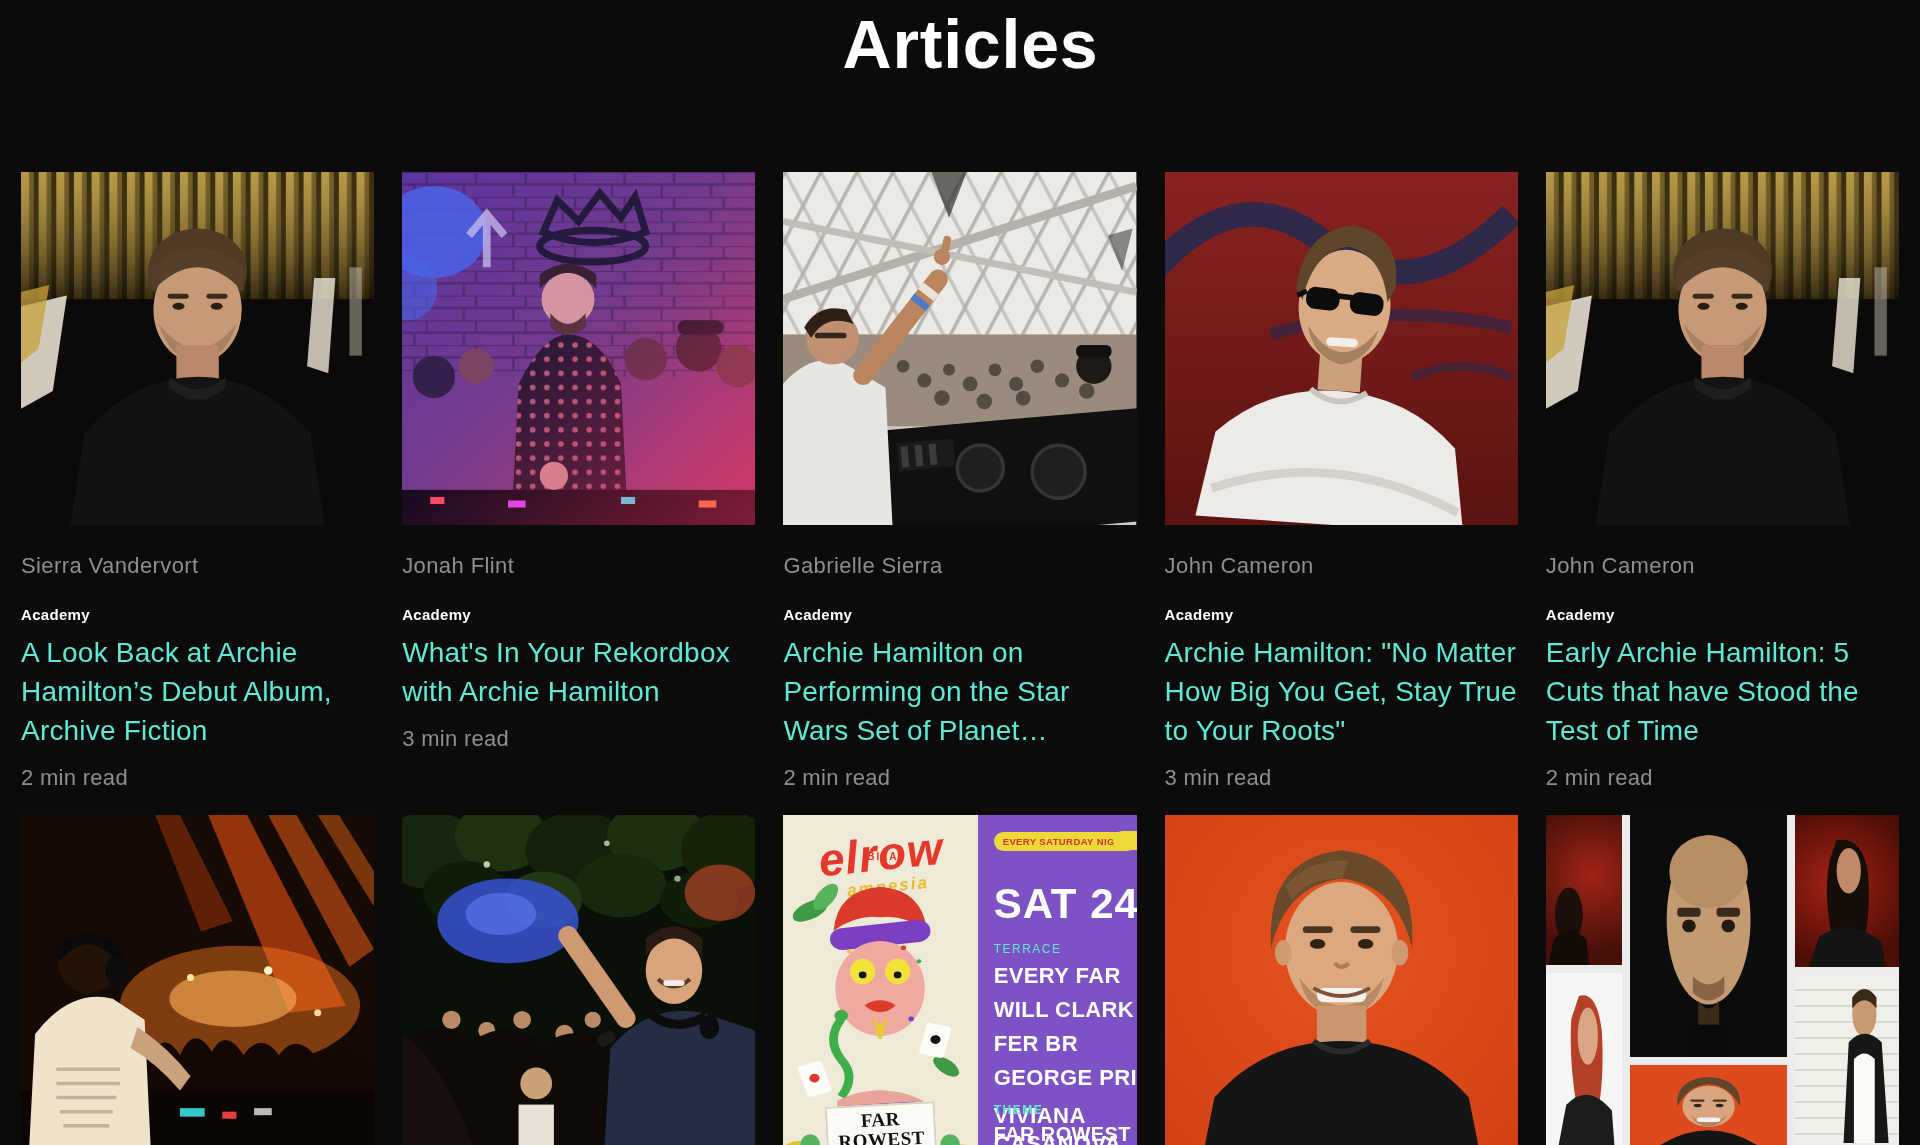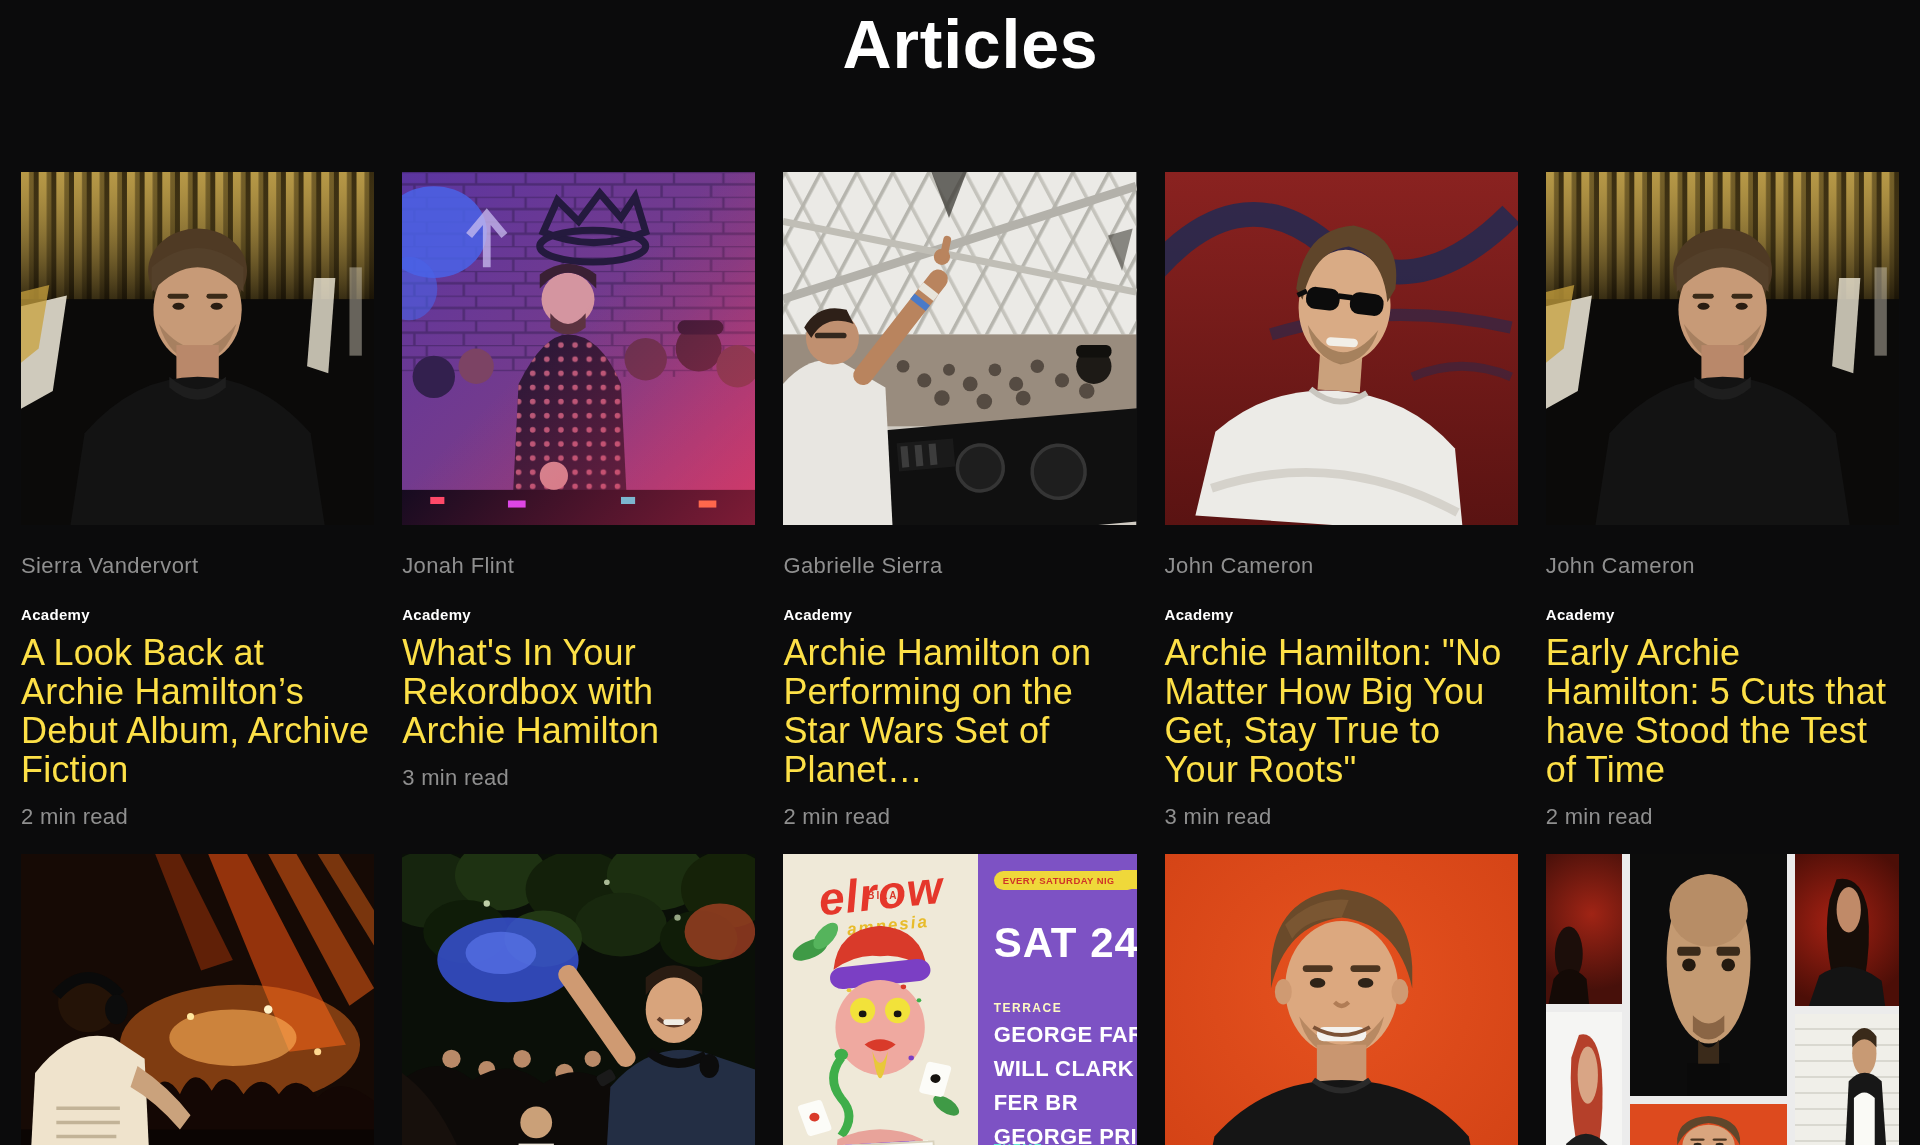--- a/index.html
+++ b/index.html
@@ -4,36 +4,36 @@
 <style>
   html,body{margin:0;padding:0;width:1920px;height:1145px;overflow:hidden;background:#0b0b0c;}
   body{font-family:"Liberation Sans",sans-serif;color:#fff;}
   .page-title{font-size:68px;font-weight:700;letter-spacing:.8px;margin:14px 0 16px 21px;line-height:60px;text-align:center;}
   .grid{display:grid;grid-template-columns:repeat(5,1fr);column-gap:28px;row-gap:24px;padding:0 21px;margin-top:98px;}
   .card{cursor:pointer;}
   .thumb{width:100%;aspect-ratio:1/1;position:relative;overflow:hidden;background:#1a1a1a;}
   .thumb svg.art{position:absolute;inset:0;width:100%;height:100%;display:block;}
   .author{margin-top:27px;font-size:22px;line-height:27px;color:#8f8f8f;letter-spacing:.4px;font-weight:400;}
   .category{margin-top:23px;font-size:15px;line-height:26px;font-weight:700;color:#ffffff;letter-spacing:.3px;}
-  .title{margin:5px 0 0;font-size:36px;line-height:39px;font-weight:400;color:#fde047;letter-spacing:.2px;}
+  .title{margin:5px 0 0;font-size:28px;line-height:39px;font-weight:400;color:#5eead4;letter-spacing:.2px;}
   .readtime{margin-top:14px;font-size:22px;line-height:27px;color:#8f8f8f;letter-spacing:.3px;}
 
   
   .poster{display:flex;background:#efe9d8;}
   .poster-left{position:relative;width:55%;height:100%;background:#efe9d8;overflow:hidden;}
   .poster-right{position:relative;width:45%;height:100%;background:#7d52c4;padding:16px 0 0 16px;box-sizing:border-box;overflow:hidden;}
   .p-ibiza{position:absolute;top:8px;left:50%;transform:translateX(-50%);color:#d93a2a;font-size:10px;font-weight:700;letter-spacing:2px;margin-top:28px;}
   .p-brand{position:absolute;top:12px;left:50%;transform:translateX(-50%) rotate(-6deg);color:#e5372b;font-size:46px;font-weight:700;font-style:italic;letter-spacing:1px;}
   .p-sub{position:absolute;top:62px;left:54%;transform:translateX(-50%) rotate(-6deg);color:#e8bc2c;font-size:17px;font-weight:700;font-style:italic;letter-spacing:2px;}
   .p-banner{position:absolute;bottom:10px;left:50%;transform:translateX(-50%) rotate(-3deg);background:#fbfbf6;padding:6px 12px 8px;width:86px;text-align:center;
             font-family:"Liberation Serif",serif;font-weight:700;font-size:19px;line-height:20px;color:#15120e;letter-spacing:.5px;box-shadow:0 0 0 2px #d9d2bc inset;}
   .pill{display:inline-block;background:#efd83a;color:#cf3528;font-size:9.5px;font-weight:700;letter-spacing:.4px;padding:4px 9px;border-radius:10px;white-space:nowrap;}
   .pill-cut{position:absolute;top:16px;right:-22px;width:46px;height:19px;border-radius:10px;background:#efd83a;}
   .p-date{margin-top:29px;font-size:42px;font-weight:700;letter-spacing:1px;color:#fff;white-space:nowrap;}
-  .p-stage{margin-top:34px;font-size:12px;font-weight:700;color:#fef9c3;letter-spacing:1.5px;}
+  .p-stage{margin-top:14px;font-size:12px;font-weight:400;color:#5eead4;letter-spacing:1.5px;}
   .p-act{margin-top:6px;font-size:22px;line-height:28px;font-weight:700;color:#fff;letter-spacing:.4px;white-space:nowrap;}
   .p-act.wrap{white-space:normal;margin-top:10px;}
   .p-theme{position:absolute;top:288px;left:16px;font-size:12px;font-weight:700;color:#5eead4;letter-spacing:1.5px;}
   .p-theme-val{position:absolute;top:308px;left:16px;font-size:20px;font-weight:700;color:#fff;letter-spacing:.4px;white-space:nowrap;}
 
   
   .collage{display:flex;gap:8px;background:#ececec;}
   .c-col{display:flex;flex-direction:column;gap:8px;}
   .c1{width:76px;} .c2{flex:1;} .c3{width:104px;}
   .tile{position:relative;overflow:hidden;}
@@ -403,21 +403,21 @@
           <ellipse cx="14" cy="166" rx="5" ry="6" fill="#55b45c"></ellipse>
             <ellipse cx="86" cy="166" rx="5" ry="6" fill="#55b45c"></ellipse>
         </svg>
         <div class="p-banner"><span>FAR ROWEST</span></div>
       </div>
       <div class="poster-right">
         <span class="pill">EVERY SATURDAY NIGHT</span>
         <span class="pill-cut"></span>
         <div class="p-date">SAT 24</div>
         <div class="p-stage">TERRACE</div>
-        <div class="p-act">GEORGE FAR</div>
+        <div class="p-act">EVERY FAR</div>
         <div class="p-act">WILL CLARK</div>
         <div class="p-act">FER BR</div>
         <div class="p-act">GEORGE PRI</div>
         <div class="p-act wrap">VIVIANA CASANOVA</div>
         <div class="p-theme">THEME</div>
         <div class="p-theme-val">FAR ROWEST</div>
       </div>
     </div>
   </article>
 

